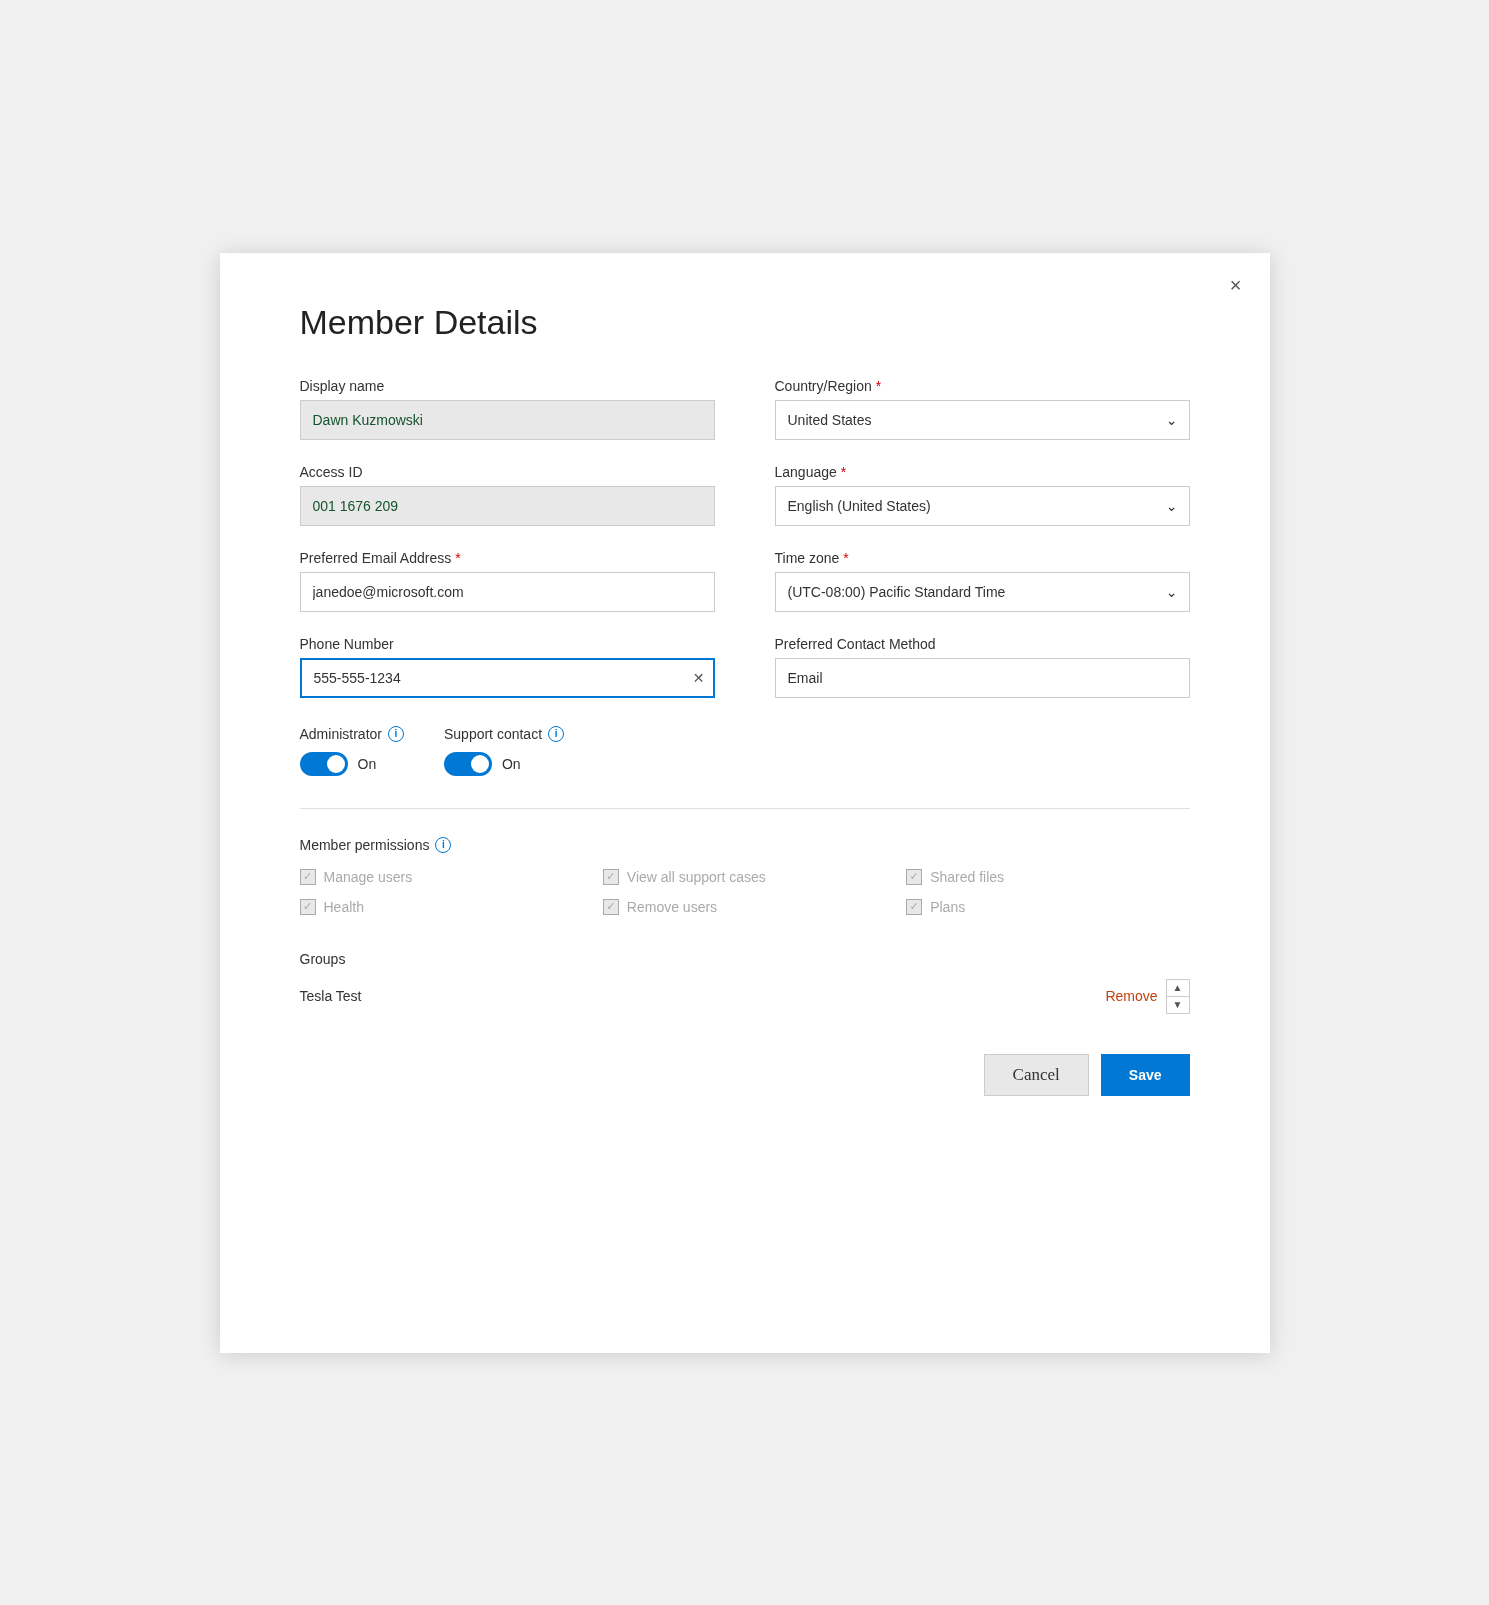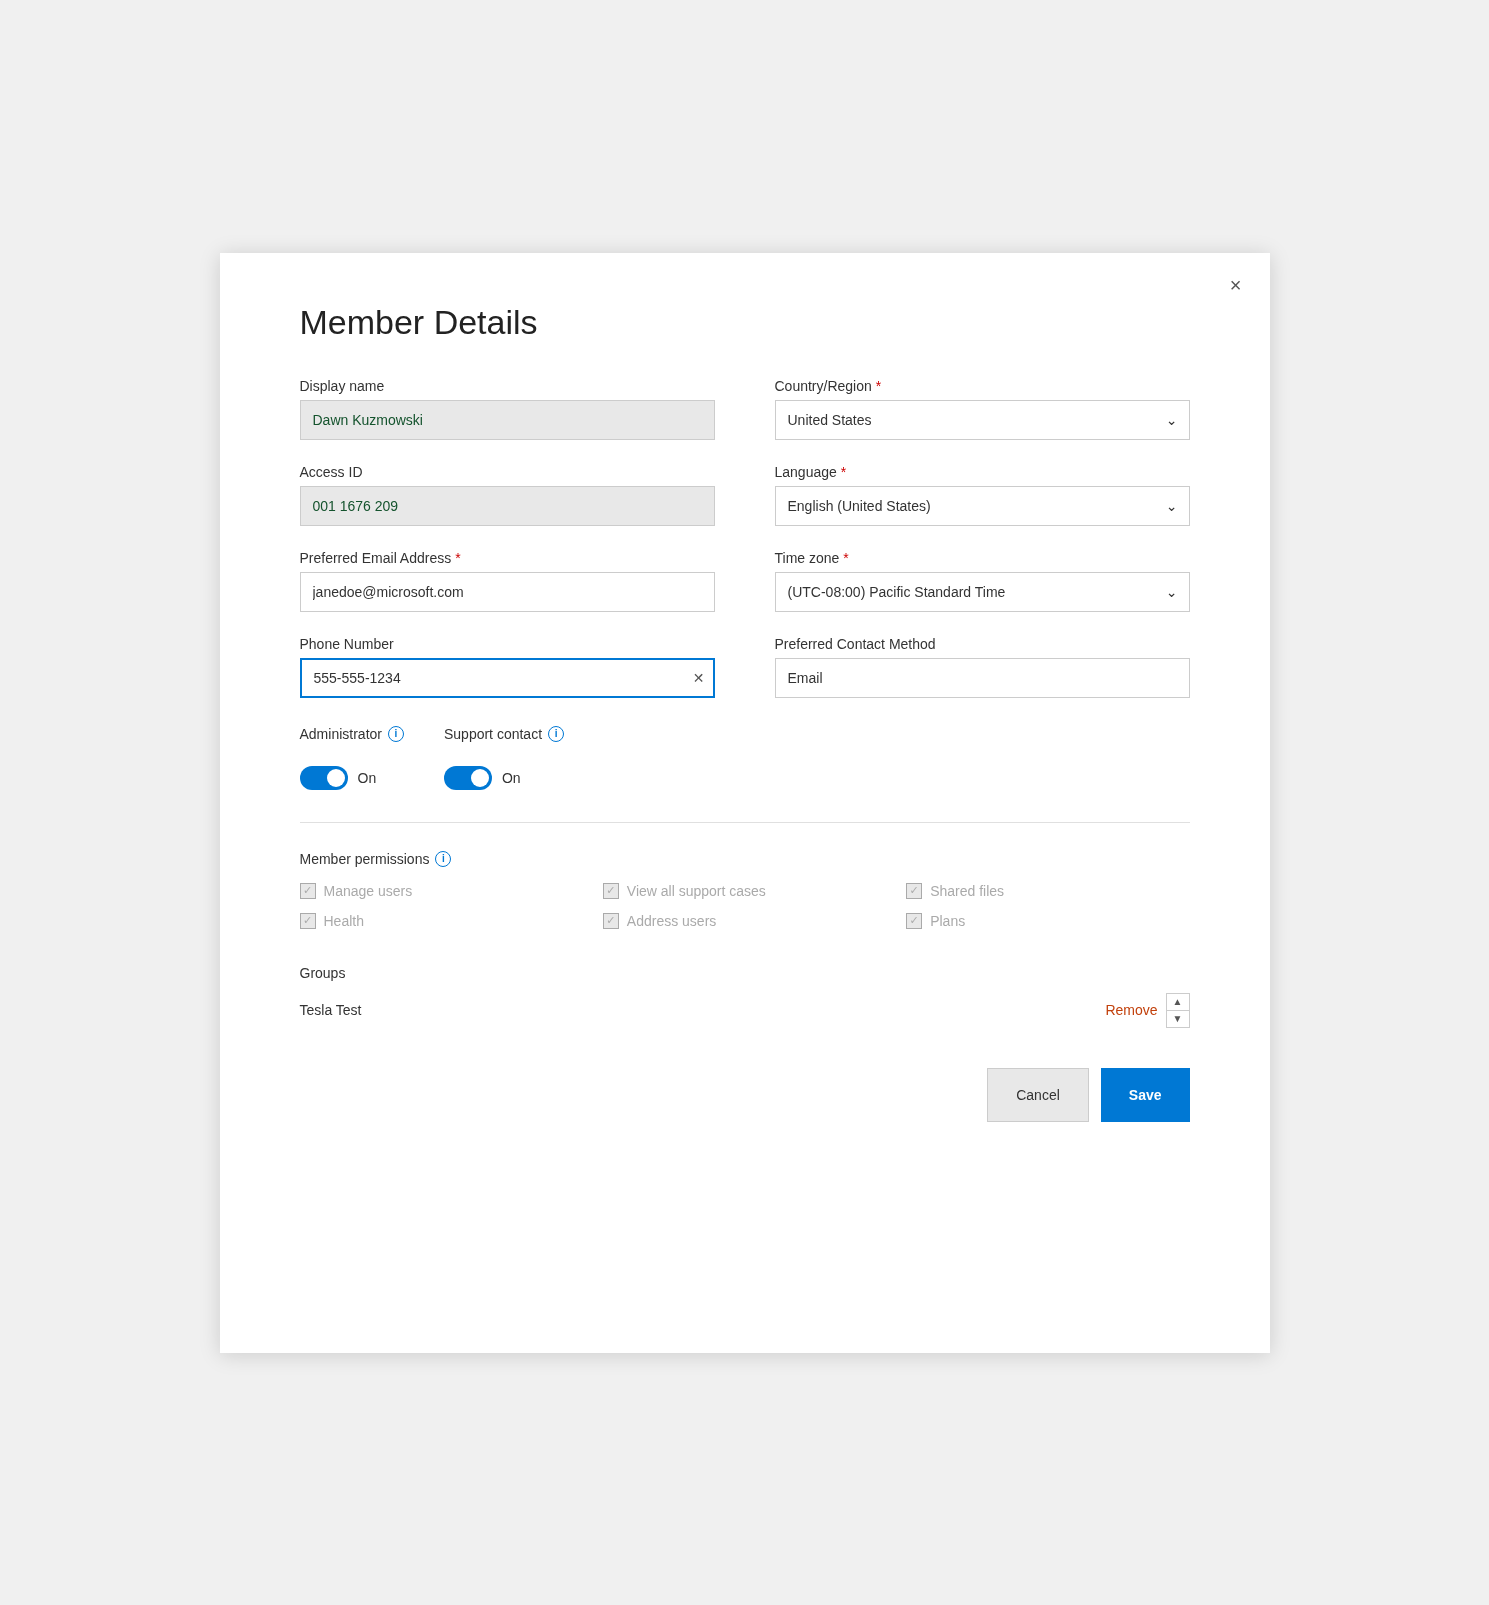--- a/index.html
+++ b/index.html
@@ -113,21 +113,21 @@
     }
     .toggles-section {
       display: flex;
       gap: 40px;
       align-items: flex-start;
       margin-bottom: 32px;
     }
     .toggle-group {
       display: flex;
       flex-direction: column;
-      gap: 24px;
+      gap: 10px;
     }
     .toggle-label-row {
       display: flex;
       align-items: center;
       gap: 6px;
       font-size: 14px;
       color: #333;
     }
     .info-icon {
       display: inline-flex;
@@ -248,26 +248,27 @@
     .updown-btns button:last-child {
       border-bottom: none;
     }
     .footer-buttons {
       display: flex;
       justify-content: flex-end;
       gap: 12px;
       margin-top: 40px;
     }
     .btn-cancel {
-      padding: 18px 28px;
-      font-size: 14px;
+      padding: 10px 28px;
+      font-size: 17px;
       background: #e8e8e8;
       border: 1px solid #ccc;
       cursor: pointer;
       color: #333;
+      font-family: Liberation Serif, serif;
     }
     .btn-save {
       padding: 10px 28px;
       font-size: 14px;
       background: #0078d4;
       border: none;
       cursor: pointer;
       color: #fff;
       font-weight: 600;
     }
@@ -418,21 +419,21 @@
     <div class="permission-item">
       <div class="perm-checkbox">
           <span class="check">✓</span>
         </div>
       <span>Health</span>
     </div>
     <div class="permission-item">
       <div class="perm-checkbox">
           <span class="check">✓</span>
         </div>
-      <span>Address users</span>
+      <span>Remove users</span>
     </div>
     <div class="permission-item">
       <div class="perm-checkbox">
           <span class="check">✓</span>
         </div>
       <span>Plans</span>
     </div>
   </div>
 
   <div class="groups-section">

